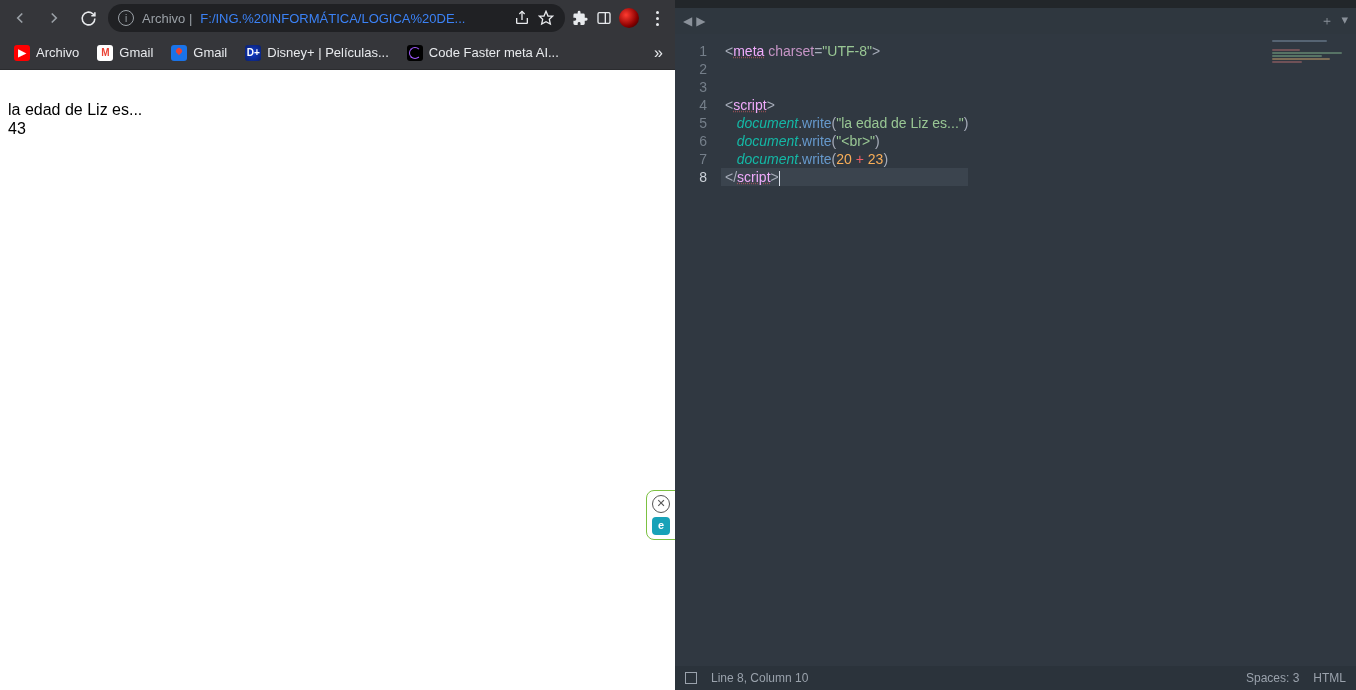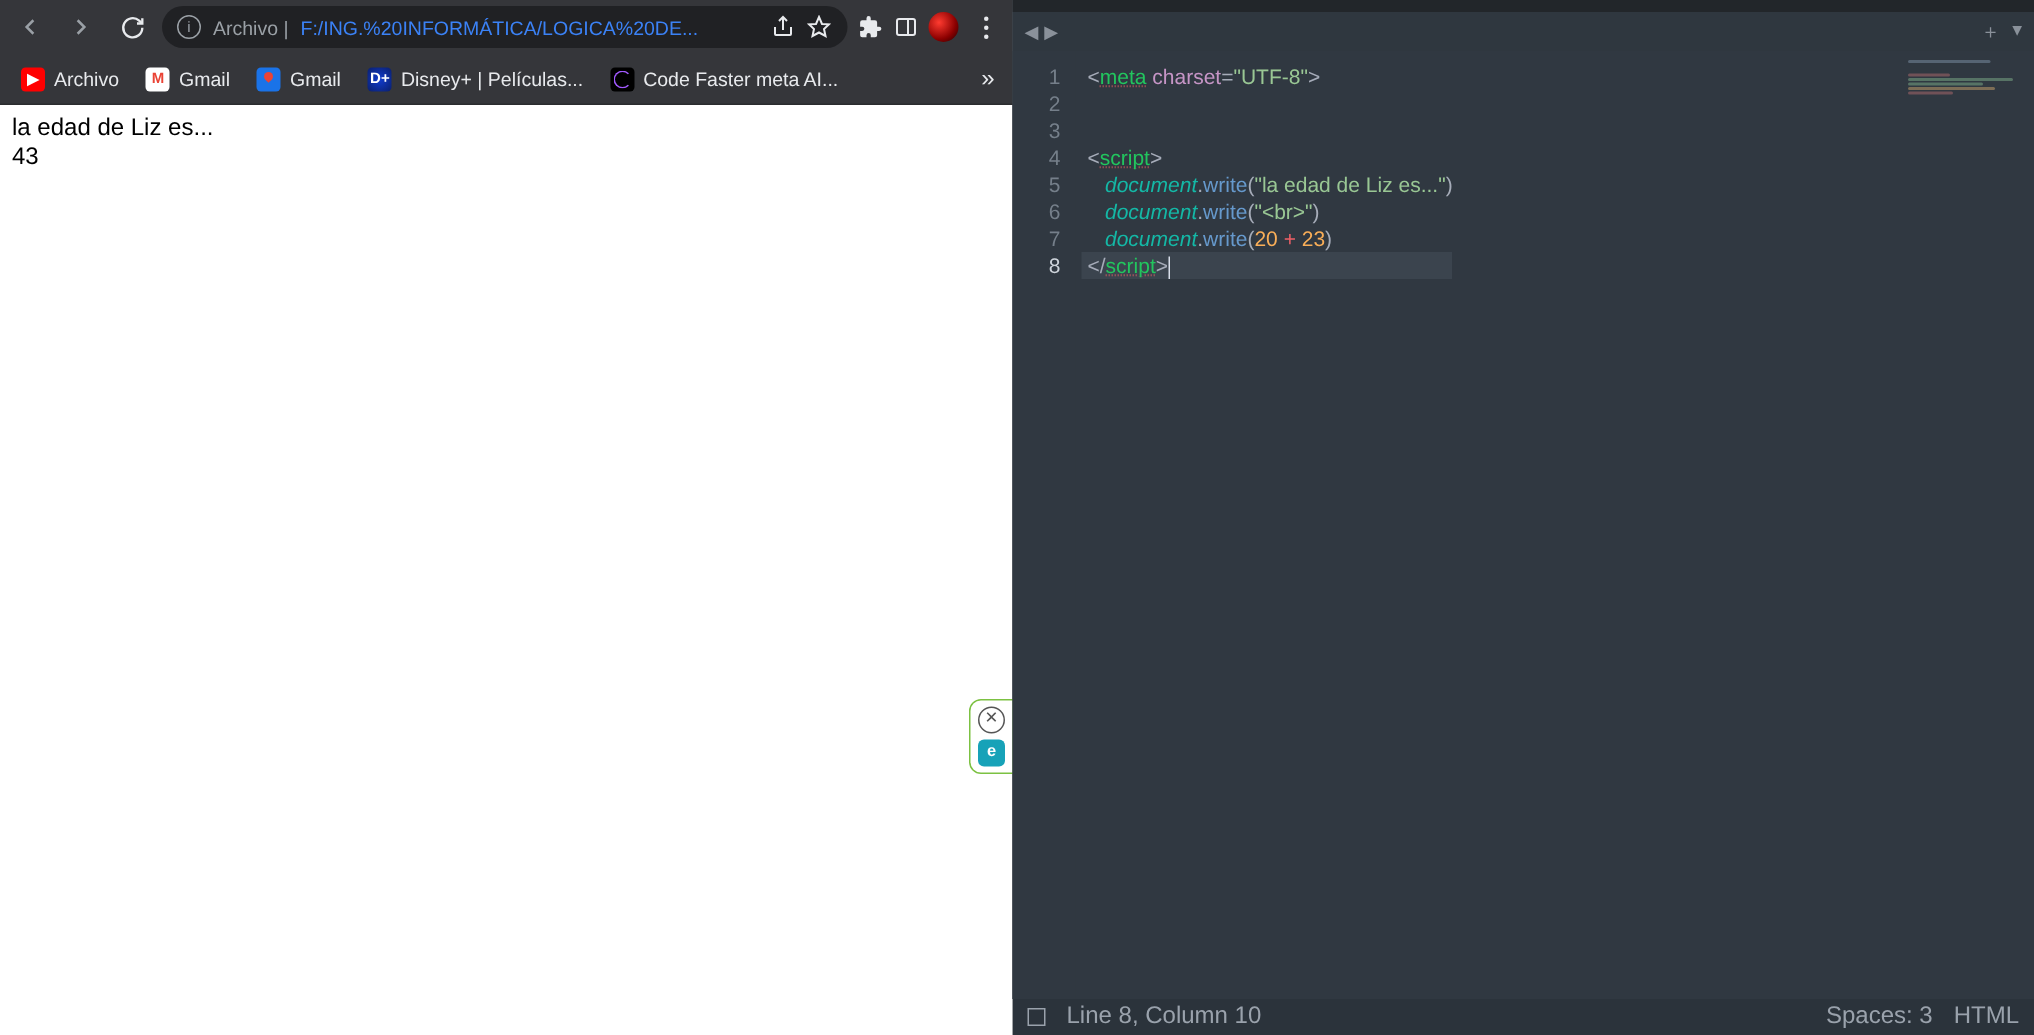--- a/index.html
+++ b/index.html
@@ -26,21 +26,21 @@
   .bm .favicon { width:16px; height:16px; border-radius:3px; flex-shrink:0; display:flex; align-items:center; justify-content:center; font-size:10px; font-weight:bold; }
   .fav-yt { background:#ff0000; color:#fff; }
   .fav-gm { background:#fff; color:#ea4335; }
   .fav-maps { background:#1a73e8; position:relative; }
   .fav-maps::after{content:"";position:absolute;width:6px;height:6px;background:#ea4335;border-radius:50% 50% 50% 0;transform:rotate(-45deg);top:3px;left:5px;}
   .fav-dis { background:radial-gradient(circle,#113ccf,#0a1f6b); color:#fff; font-size:8px;}
   .fav-cf { background:#000; }
   .fav-cf::after{content:"";width:10px;height:10px;border:1.5px solid #a259ff;border-right-color:transparent;border-radius:50%;display:block;}
   .bm-overflow { margin-left:auto; padding:4px 6px; color:#e8eaed; cursor:pointer; }
 
-  .page { flex:1; background:#fff; padding:6px 8px; color:#000; font-family:"Times New Roman",serif; font-size:16px; line-height:1.2; position:relative;}
+  .page { flex:1; background:#fff; padding:6px 8px; color:#000; font-family:"Times New Roman",serif; font-size:16px; line-height:1.2; position:relative;margin-top:24px;}
   .side-widget { position:absolute; right:-1px; top:396px; width:30px; border:1px solid #7cc142; border-radius:8px 0 0 8px; background:#fff; padding:4px 2px; display:flex; flex-direction:column; gap:4px; align-items:center;}
   .side-widget .w1{width:18px;height:18px;border:1.5px solid #555;border-radius:50%;display:flex;align-items:center;justify-content:center;font-size:11px;color:#555;}
   .side-widget .w2{width:18px;height:18px;border-radius:4px;background:#17a2b8;color:#fff;display:flex;align-items:center;justify-content:center;font-size:11px;font-weight:bold;}
 
   
   .editor { flex:1; height:100%; display:flex; flex-direction:column; background:#303841; color:#d8dee9; font-size:13px; }
   .ed-top { height:8px; background:#22262a; }
   .ed-nav { height:26px; background:#2f373f; display:flex; align-items:center; }
   .arrows { display:flex; gap:4px; padding:0 8px; }
   .arrows .a { color:#8a919a; cursor:pointer; font-size:12px;}
@@ -50,34 +50,34 @@
   .ed-nav-right span{cursor:pointer;}
 
   .ed-body { flex:1; display:flex; position:relative; background:#303841; font-family:Consolas,Menlo,monospace; font-size:14px; line-height:18px; }
   .gutter { width:42px; text-align:right; padding:8px 10px 0 0; color:#757f8a; background:#303841; user-select:none;}
   .gutter div{height:18px;}
   .gutter .hl{color:#cdd3da;}
   .code { padding:8px 0 0 4px; white-space:pre; color:#d8dee9; }
   .code .row{height:18px; display:block; padding-left:4px;}
   .code .row.hl{background:#3b444e;}
   .c-punct{color:#a6acb9;}
-  .c-tag{color:#22c55e; text-decoration: underline dotted rgba(236,95,102,0.5);}
+  .c-tag{color:#f0abfc; text-decoration: underline dotted rgba(236,95,102,0.5);}
   .c-attr{color:#c695c6;}
   .c-str{color:#99c794;}
   .c-obj{color:#14b8a6; font-style:italic;}
   .c-method{color:#69c;}
   .c-num{color:#f9ae58;}
   .c-op{color:#ec5f66;}
   .caret { display:inline-block; width:1px; height:15px; background:#d8dee9; vertical-align:middle; animation:blink 1s step-start infinite;}
   @keyframes blink{50%{opacity:0;}}
 
   .minimap{position:absolute; top:6px; right:4px; width:80px; height:30px; opacity:0.5;}
   .minimap .mline{height:2px;margin-bottom:1px;border-radius:1px;}
 
-  .statusbar { height:24px; background:#2b333b; display:flex; align-items:center; padding:0 10px; color:#9aa2ac; font-size:16px; gap:14px;}
+  .statusbar { height:24px; background:#2b333b; display:flex; align-items:center; padding:0 10px; color:#9aa2ac; font-size:12px; gap:14px;}
   .statusbar .sq{width:12px;height:12px;border:1.5px solid #9aa2ac;}
   .statusbar .spacer{flex:1;}
   .statusbar .seg{cursor:pointer;}
 </style>
 </head>
 <body>
 
 <div class="root">
 
   <div class="chrome">

